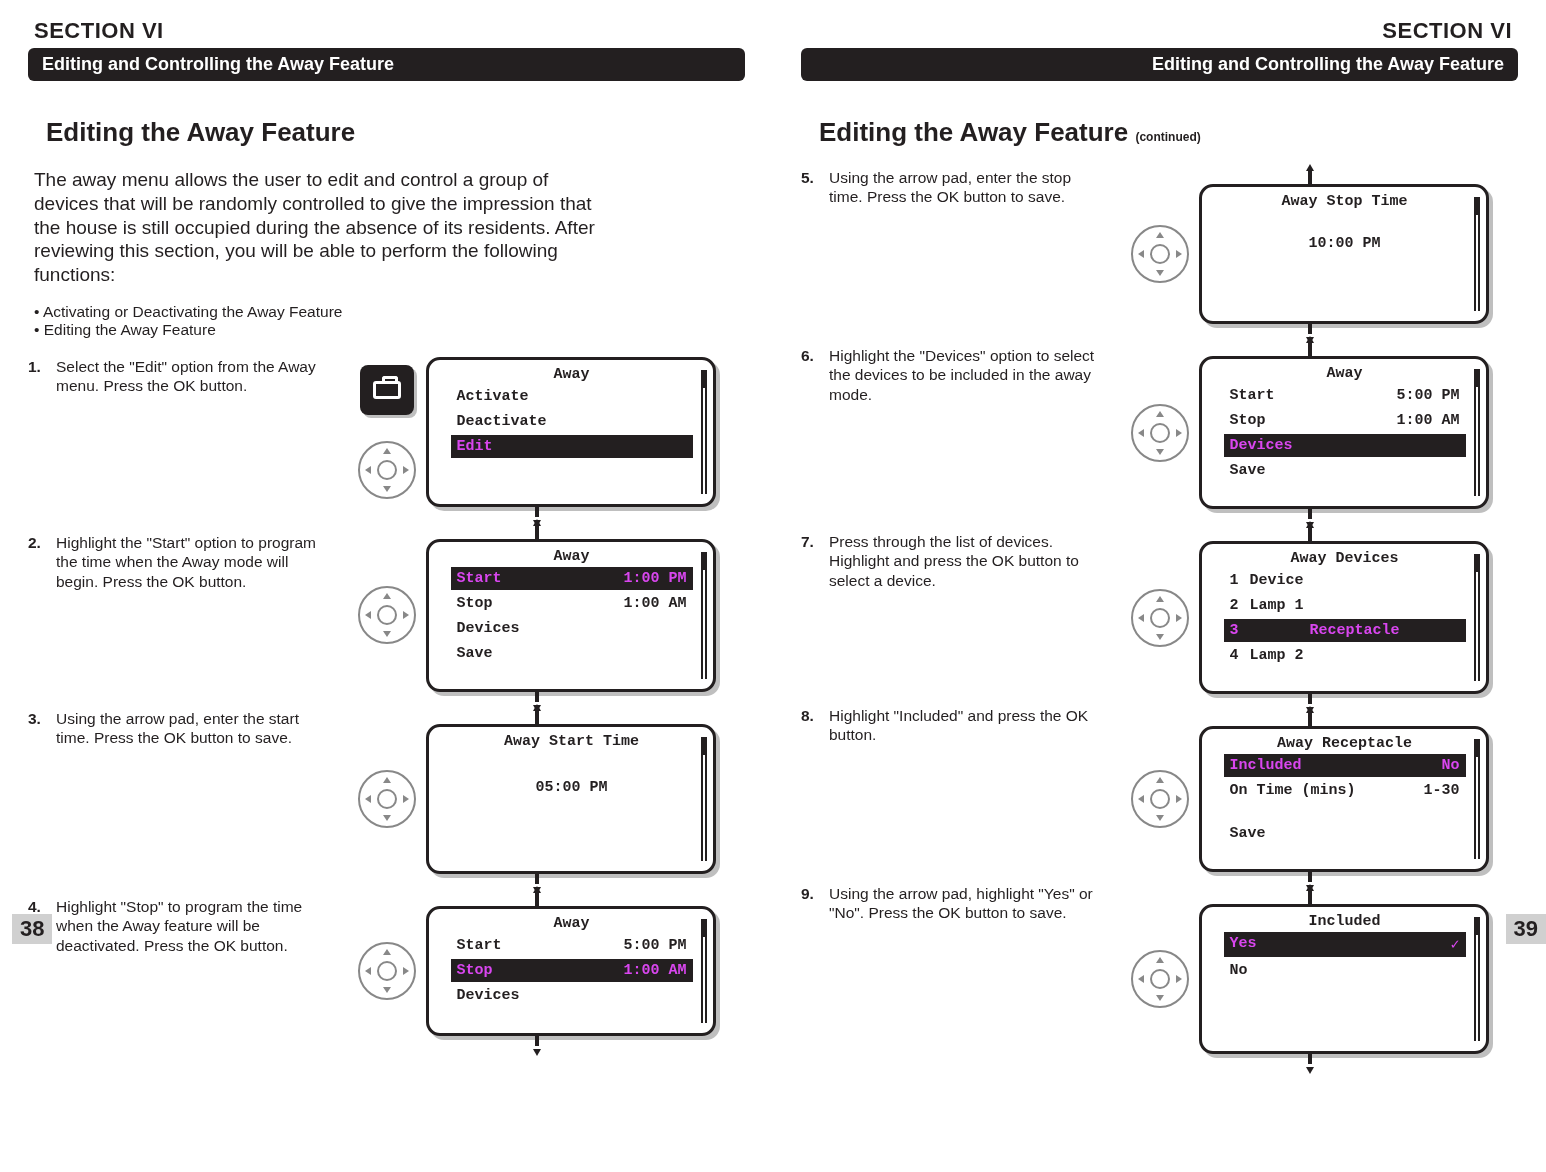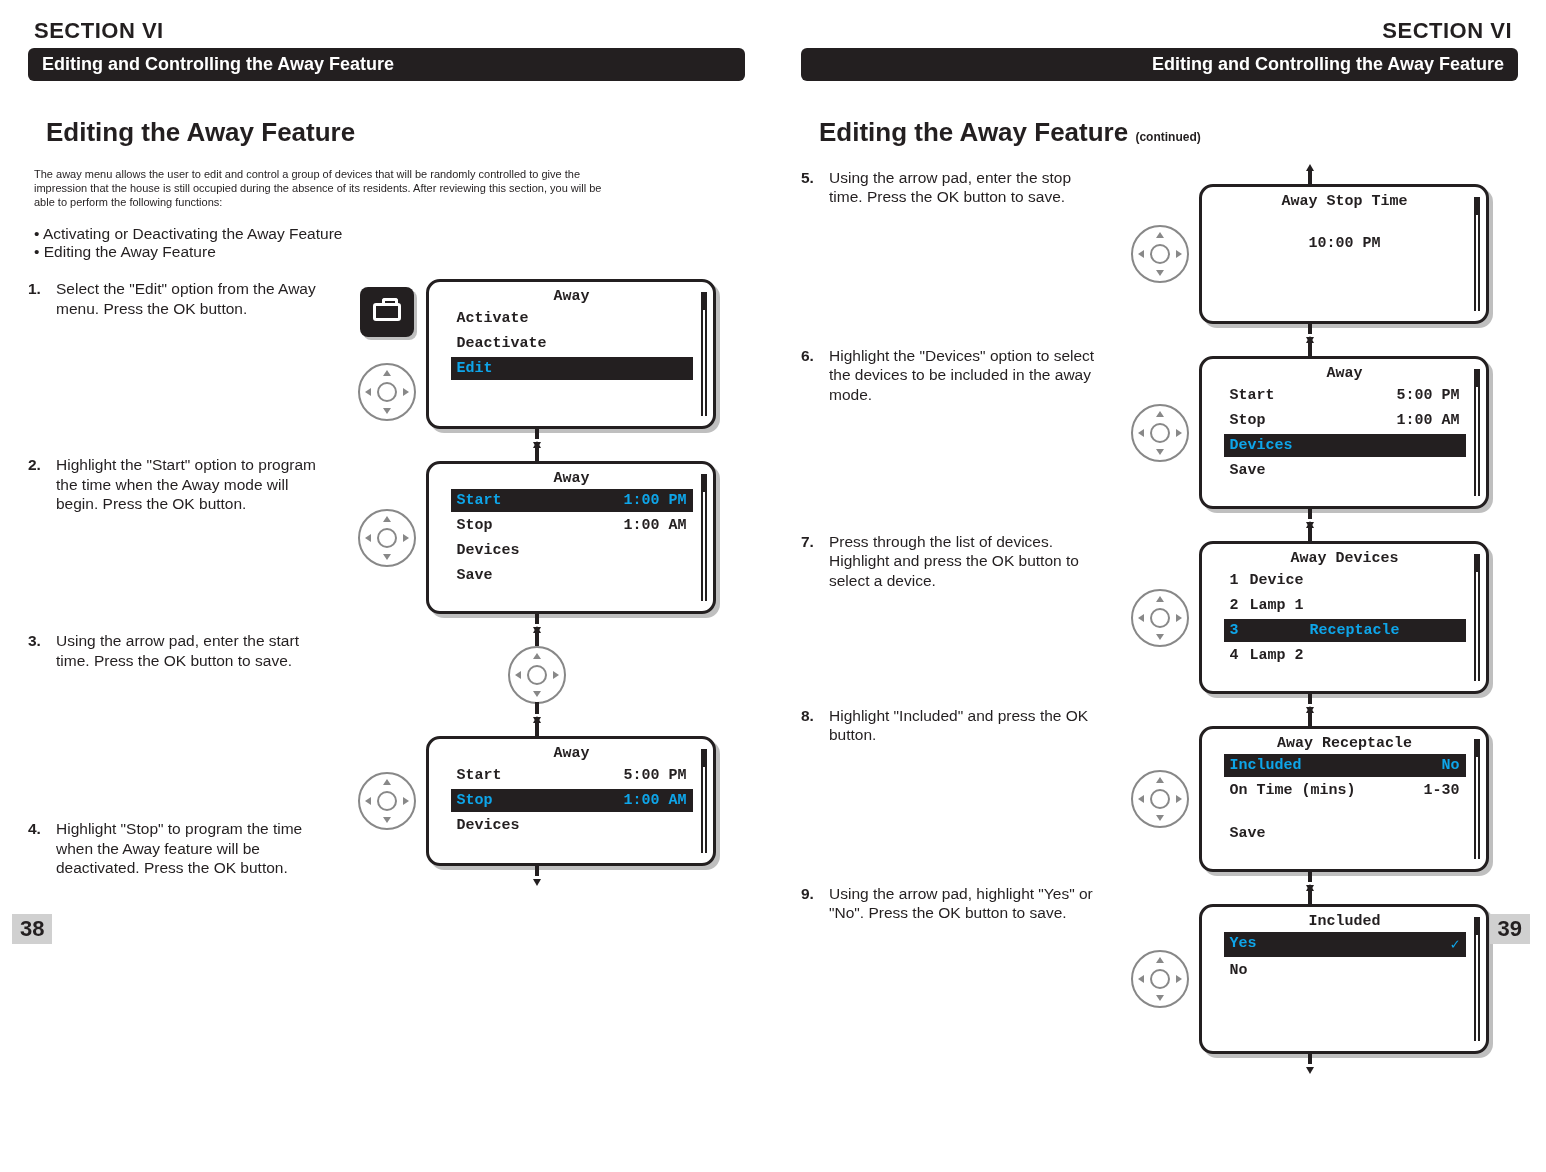--- a/index.html
+++ b/index.html
@@ -6,58 +6,58 @@
   body { font-family: "Arial Narrow", Arial, sans-serif; background: #fff; color: #231f20; width: 1546px; height: 1172px; position: relative; overflow: hidden; }
   .page { position: absolute; top: 0; width: 773px; height: 952px; padding: 18px 28px 0 28px; }
   .page-left { left: 0; }
   .page-right { left: 773px; }
   .sec-label { font-family: Arial, sans-serif; font-weight: 900; font-size: 22px; letter-spacing: .5px; margin-left: 6px; margin-bottom: 4px; }
   .page-right .sec-label { text-align: right; margin-right: 6px; }
   .header-bar { background: #231f20; color: #fff; font-family: Arial, sans-serif; font-weight: 700; font-size: 18px; padding: 6px 14px; border-radius: 6px; margin-bottom: 36px; }
   .page-right .header-bar { text-align: right; }
   .h2 { font-family: Arial, sans-serif; font-weight: 700; font-size: 26px; margin: 0 0 20px 18px; }
   .h2 .cont { font-size: 12px; font-weight: 700; }
-  .intro { font-size: 11px; line-height: 1.25; font-stretch: condensed; margin-left: 6px; max-width: 580px; }
+  .intro { font-size: 19px; line-height: 1.25; font-stretch: condensed; margin-left: 6px; max-width: 580px; }
   .bullets { margin: 16px 0 18px 6px; font-size: 15.5px; }
 
   
   .dpad { width: 58px; height: 58px; border: 2px solid #888; border-radius: 50%; display: flex; align-items: center; justify-content: center; position: relative; background: #fff; }
   .dpad::before { content: ""; width: 16px; height: 16px; border: 2px solid #888; border-radius: 50%; display: block; }
   .dpad .tri { position: absolute; width: 0; height: 0; }
   .dpad .up { top: 5px; left: 50%; margin-left: -4px; border-left: 4px solid transparent; border-right: 4px solid transparent; border-bottom: 6px solid #888; }
   .dpad .down { bottom: 5px; left: 50%; margin-left: -4px; border-left: 4px solid transparent; border-right: 4px solid transparent; border-top: 6px solid #888; }
   .dpad .left { left: 5px; top: 50%; margin-top: -4px; border-top: 4px solid transparent; border-bottom: 4px solid transparent; border-right: 6px solid #888; }
   .dpad .right { right: 5px; top: 50%; margin-top: -4px; border-top: 4px solid transparent; border-bottom: 4px solid transparent; border-left: 6px solid #888; }
 
   
   .screen-wrap { display: flex; align-items: center; gap: 10px; }
   .screen { width: 290px; min-height: 130px; border: 3px solid #231f20; border-radius: 14px; padding: 6px 8px 22px 10px; background: #fff; position: relative; font-family: "Courier New", monospace; font-weight: 700; font-size: 15px; box-shadow: 4px 4px 0 rgba(0,0,0,.25); }
   .screen-title { text-align: center; font-size: 15px; }
   .screen-line { display: flex; justify-content: space-between; padding: 3px 6px; margin: 2px 12px; }
   .screen-line.center { justify-content: center; }
-  .screen-line.sel { background: #231f20; color: #0ea5e9; }
+  .screen-line.sel { background: #231f20; color: #d946ef; }
   .screen-line.sel.check::after{ content:"✓"; margin-left:6px; }
   .scroll-track { position: absolute; top: 10px; right: 6px; bottom: 10px; width: 6px; border-left: 2px solid #231f20; border-right: 2px solid #231f20; }
   .scroll-thumb { position:absolute; left:-2px; right:-2px; top:0; height:18px; background:#231f20; }
 
   
   .badge { width: 54px; height: 50px; background: #231f20; border-radius: 8px; display: flex; align-items: center; justify-content: center; box-shadow: 3px 3px 0 rgba(0,0,0,.25); }
   .badge .case { width: 28px; height: 18px; border: 3px solid #fff; border-radius: 3px; position: relative; }
   .badge .case::before { content:""; position:absolute; top:-8px; left:6px; width:10px; height:5px; border:3px solid #fff; border-bottom:none; border-radius:3px 3px 0 0; }
 
   .connector { width: 0; height: 16px; position: relative; }
   .connector::before { content:""; position:absolute; left:50%; top:-4px; margin-left:-4px; border-left:4px solid transparent; border-right:4px solid transparent; border-bottom:7px solid #231f20; }
   .connector::after { content:""; position:absolute; left:50%; margin-left:-2px; top:2px; width:4px; height:14px; background:#231f20; }
   .connector-end { width:0; height:16px; position:relative; }
   .connector-end::before{ content:""; position:absolute; left:50%; margin-left:-2px; top:-2px; width:4px; height:12px; background:#231f20;}
   .connector-end::after{ content:""; position:absolute; left:50%; bottom:-4px; margin-left:-4px; border-left:4px solid transparent; border-right:4px solid transparent; border-top:7px solid #231f20;}
 
   .pagenum { position:absolute; bottom:8px; font-family: Arial, sans-serif; font-weight:900; font-size:22px; background:#d0d0d0; padding:2px 8px; }
   .page-left .pagenum{ left:12px; }
-  .page-right .pagenum{ right:16px; }
+  .page-right .pagenum{ right:0; }
 
   .steps-stack { display:flex; }
   .steps-col { flex: 0 0 300px; display:flex; flex-direction:column; }
   .screens-col { flex:1; display:flex; flex-direction:column; align-items:center; }
   .step-block { display:flex; gap:6px; font-size:15.5px; line-height:1.25; margin-bottom:20px; }
   .step-block .num{ font-weight:700; min-width:22px;}
 </style>
 </head>
 <body>
 
@@ -155,20 +155,30 @@
       <div class="connector-end"></div>
 
       <div class="connector"></div>
       <div class="screen-wrap">
         <div class="dpad">
             <span class="tri up"></span>
             <span class="tri down"></span>
             <span class="tri left"></span>
             <span class="tri right"></span>
           </div>
+        <div class="screen" style="min-height:150px">
+          <div class="screen-title">Away Start Time</div>
+          <div style="height:24px"></div>
+          <div class="screen-line center">
+              <span>05:00 PM</span>
+            </div>
+          <div class="scroll-track">
+              <div class="scroll-thumb"></div>
+            </div>
+        </div>
       </div>
       <div class="connector-end"></div>
 
       <div class="connector"></div>
       <div class="screen-wrap">
         <div class="dpad">
             <span class="tri up"></span>
             <span class="tri down"></span>
             <span class="tri left"></span>
             <span class="tri right"></span>

